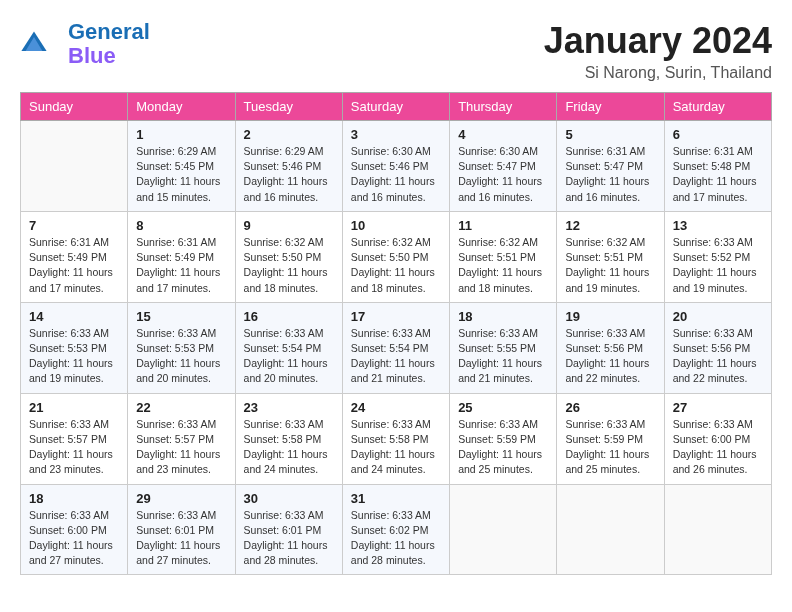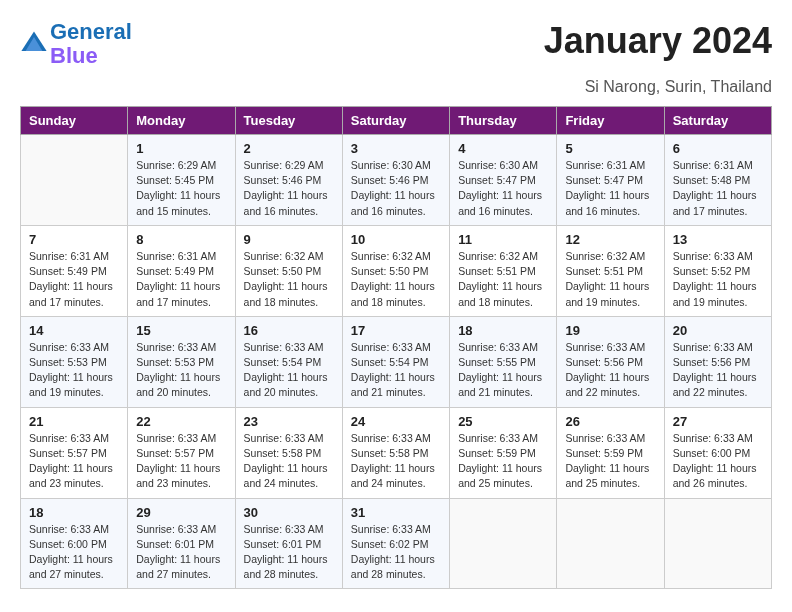--- a/index.html
+++ b/index.html
@@ -18,54 +18,55 @@
     }
     .logo {
       display: flex;
       align-items: center;
     }
     .logo-text {
       font-size: 22px;
       font-weight: bold;
       color: #1a1a2e;
       line-height: 1.1;
+      margin-left: 18px;
     }
     .logo-text span {
       color: #1a6eb5;
     }
     .logo-icon {
       width: 28px;
       height: 28px;
       margin-right: 2px;
     }
     .title-block {
       text-align: right;
     }
     .month-title {
       font-size: 36px;
       font-weight: bold;
       color: #222;
     }
     .location-title {
       font-size: 16px;
       color: #555;
-      margin-top: 16px;
+      margin-top: 2px;
     }
     table {
       width: 100%;
       border-collapse: collapse;
       table-layout: fixed;
     }
     thead tr th {
-      background-color: #701a75;
+      background-color: #ec4899;
       color: #fff;
       text-align: left;
       padding: 6px 8px;
       font-size: 13px;
-      font-weight: bold;
+      font-weight: normal;
       border: 1px solid #aaa;
     }
     tbody tr td {
       border: 1px solid #ccc;
       vertical-align: top;
       padding: 6px 8px;
       font-size: 11px;
       color: #333;
       height: 90px;
     }

